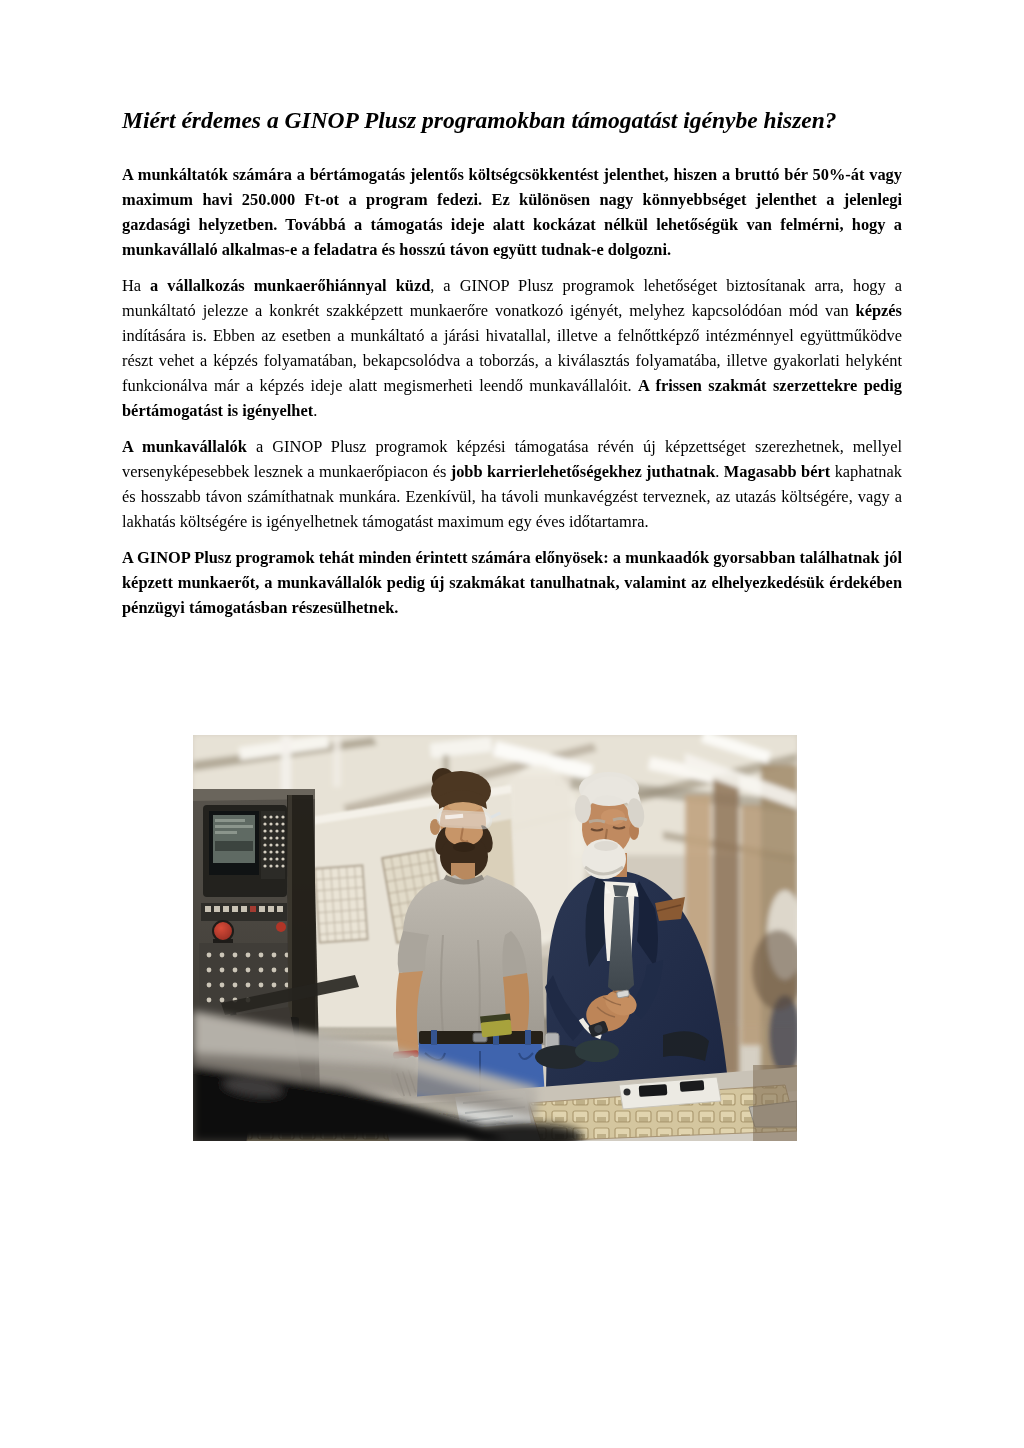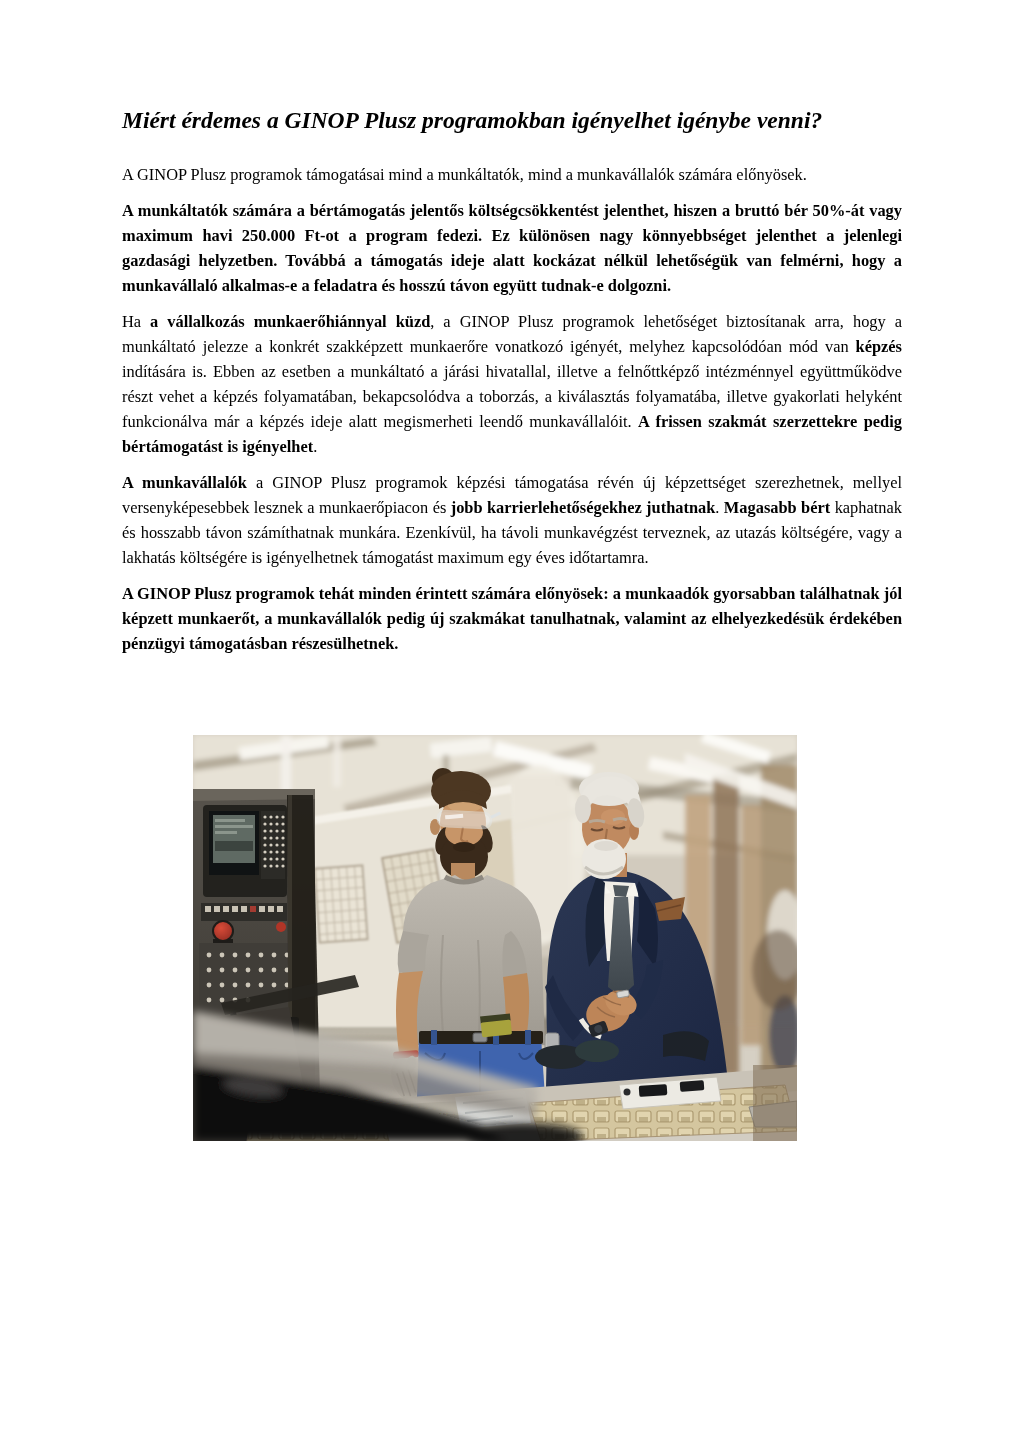--- a/index.html
+++ b/index.html
@@ -41,23 +41,22 @@
     height:406px;
     margin:0;
   }
   figure.photo svg{display:block;width:604px;height:406px;}
 </style>
 </head>
 <body>
 
 <div class="page">
   <div class="content">
-    <h1 class="title">Miért érdemes a GINOP Plusz programokban igényelhet igénybe venni?</h1>
+    <h1 class="title">Miért érdemes a GINOP Plusz programokban támogatást igénybe hiszen?</h1>
     <div>
-        <p class="para"><span>A GINOP Plusz programok támogatásai mind a munkáltatók, mind a munkavállalók számára előnyösek.</span></p>
         <p class="para"><span class="b">A munkáltatók számára a bértámogatás jelentős költségcsökkentést jelenthet, hiszen a bruttó bér 50%-át vagy maximum havi 250.000 Ft-ot a program fedezi. Ez különösen nagy könnyebbséget jelenthet a jelenlegi gazdasági helyzetben. Továbbá a támogatás ideje alatt kockázat nélkül lehetőségük van felmérni, hogy a munkavállaló alkalmas-e a feladatra és hosszú távon együtt tudnak-e dolgozni.</span></p>
         <p class="para"><span>Ha </span><span class="b">a vállalkozás munkaerőhiánnyal küzd</span><span>, a GINOP Plusz programok lehetőséget biztosítanak arra, hogy a munkáltató jelezze a konkrét szakképzett munkaerőre vonatkozó igényét, melyhez kapcsolódóan mód van </span><span class="b">képzés</span><span> indítására is. Ebben az esetben a munkáltató a járási hivatallal, illetve a felnőttképző intézménnyel együttműködve részt vehet a képzés folyamatában, bekapcsolódva a toborzás, a kiválasztás folyamatába, illetve gyakorlati helyként funkcionálva már a képzés ideje alatt megismerheti leendő munkavállalóit. </span><span class="b">A frissen szakmát szerzettekre pedig bértámogatást is igényelhet</span><span>.</span></p>
         <p class="para"><span class="b">A munkavállalók</span><span> a GINOP Plusz programok képzési támogatása révén új képzettséget szerezhetnek, mellyel versenyképesebbek lesznek a munkaerőpiacon és </span><span class="b">jobb karrierlehetőségekhez juthatnak</span><span>. </span><span class="b">Magasabb bért</span><span> kaphatnak és hosszabb távon számíthatnak munkára. Ezenkívül, ha távoli munkavégzést terveznek, az utazás költségére, vagy a lakhatás költségére is igényelhetnek támogatást maximum egy éves időtartamra.</span></p>
         <p class="para"><span class="b">A GINOP Plusz programok tehát minden érintett számára előnyösek: a munkaadók gyorsabban találhatnak jól képzett munkaerőt, a munkavállalók pedig új szakmákat tanulhatnak, valamint az elhelyezkedésük érdekében pénzügyi támogatásban részesülhetnek.</span></p>
       </div>
   </div>
 
   <figure class="photo" aria-label="Fiatal munkás védőszemüvegben és idősebb öltönyös férfi alkatrészeket vizsgál egy üzemi munkaasztalnál, CNC gép mellett.">
     <svg viewBox="0 0 604 406" xmlns="http://www.w3.org/2000/svg">
       <defs>

